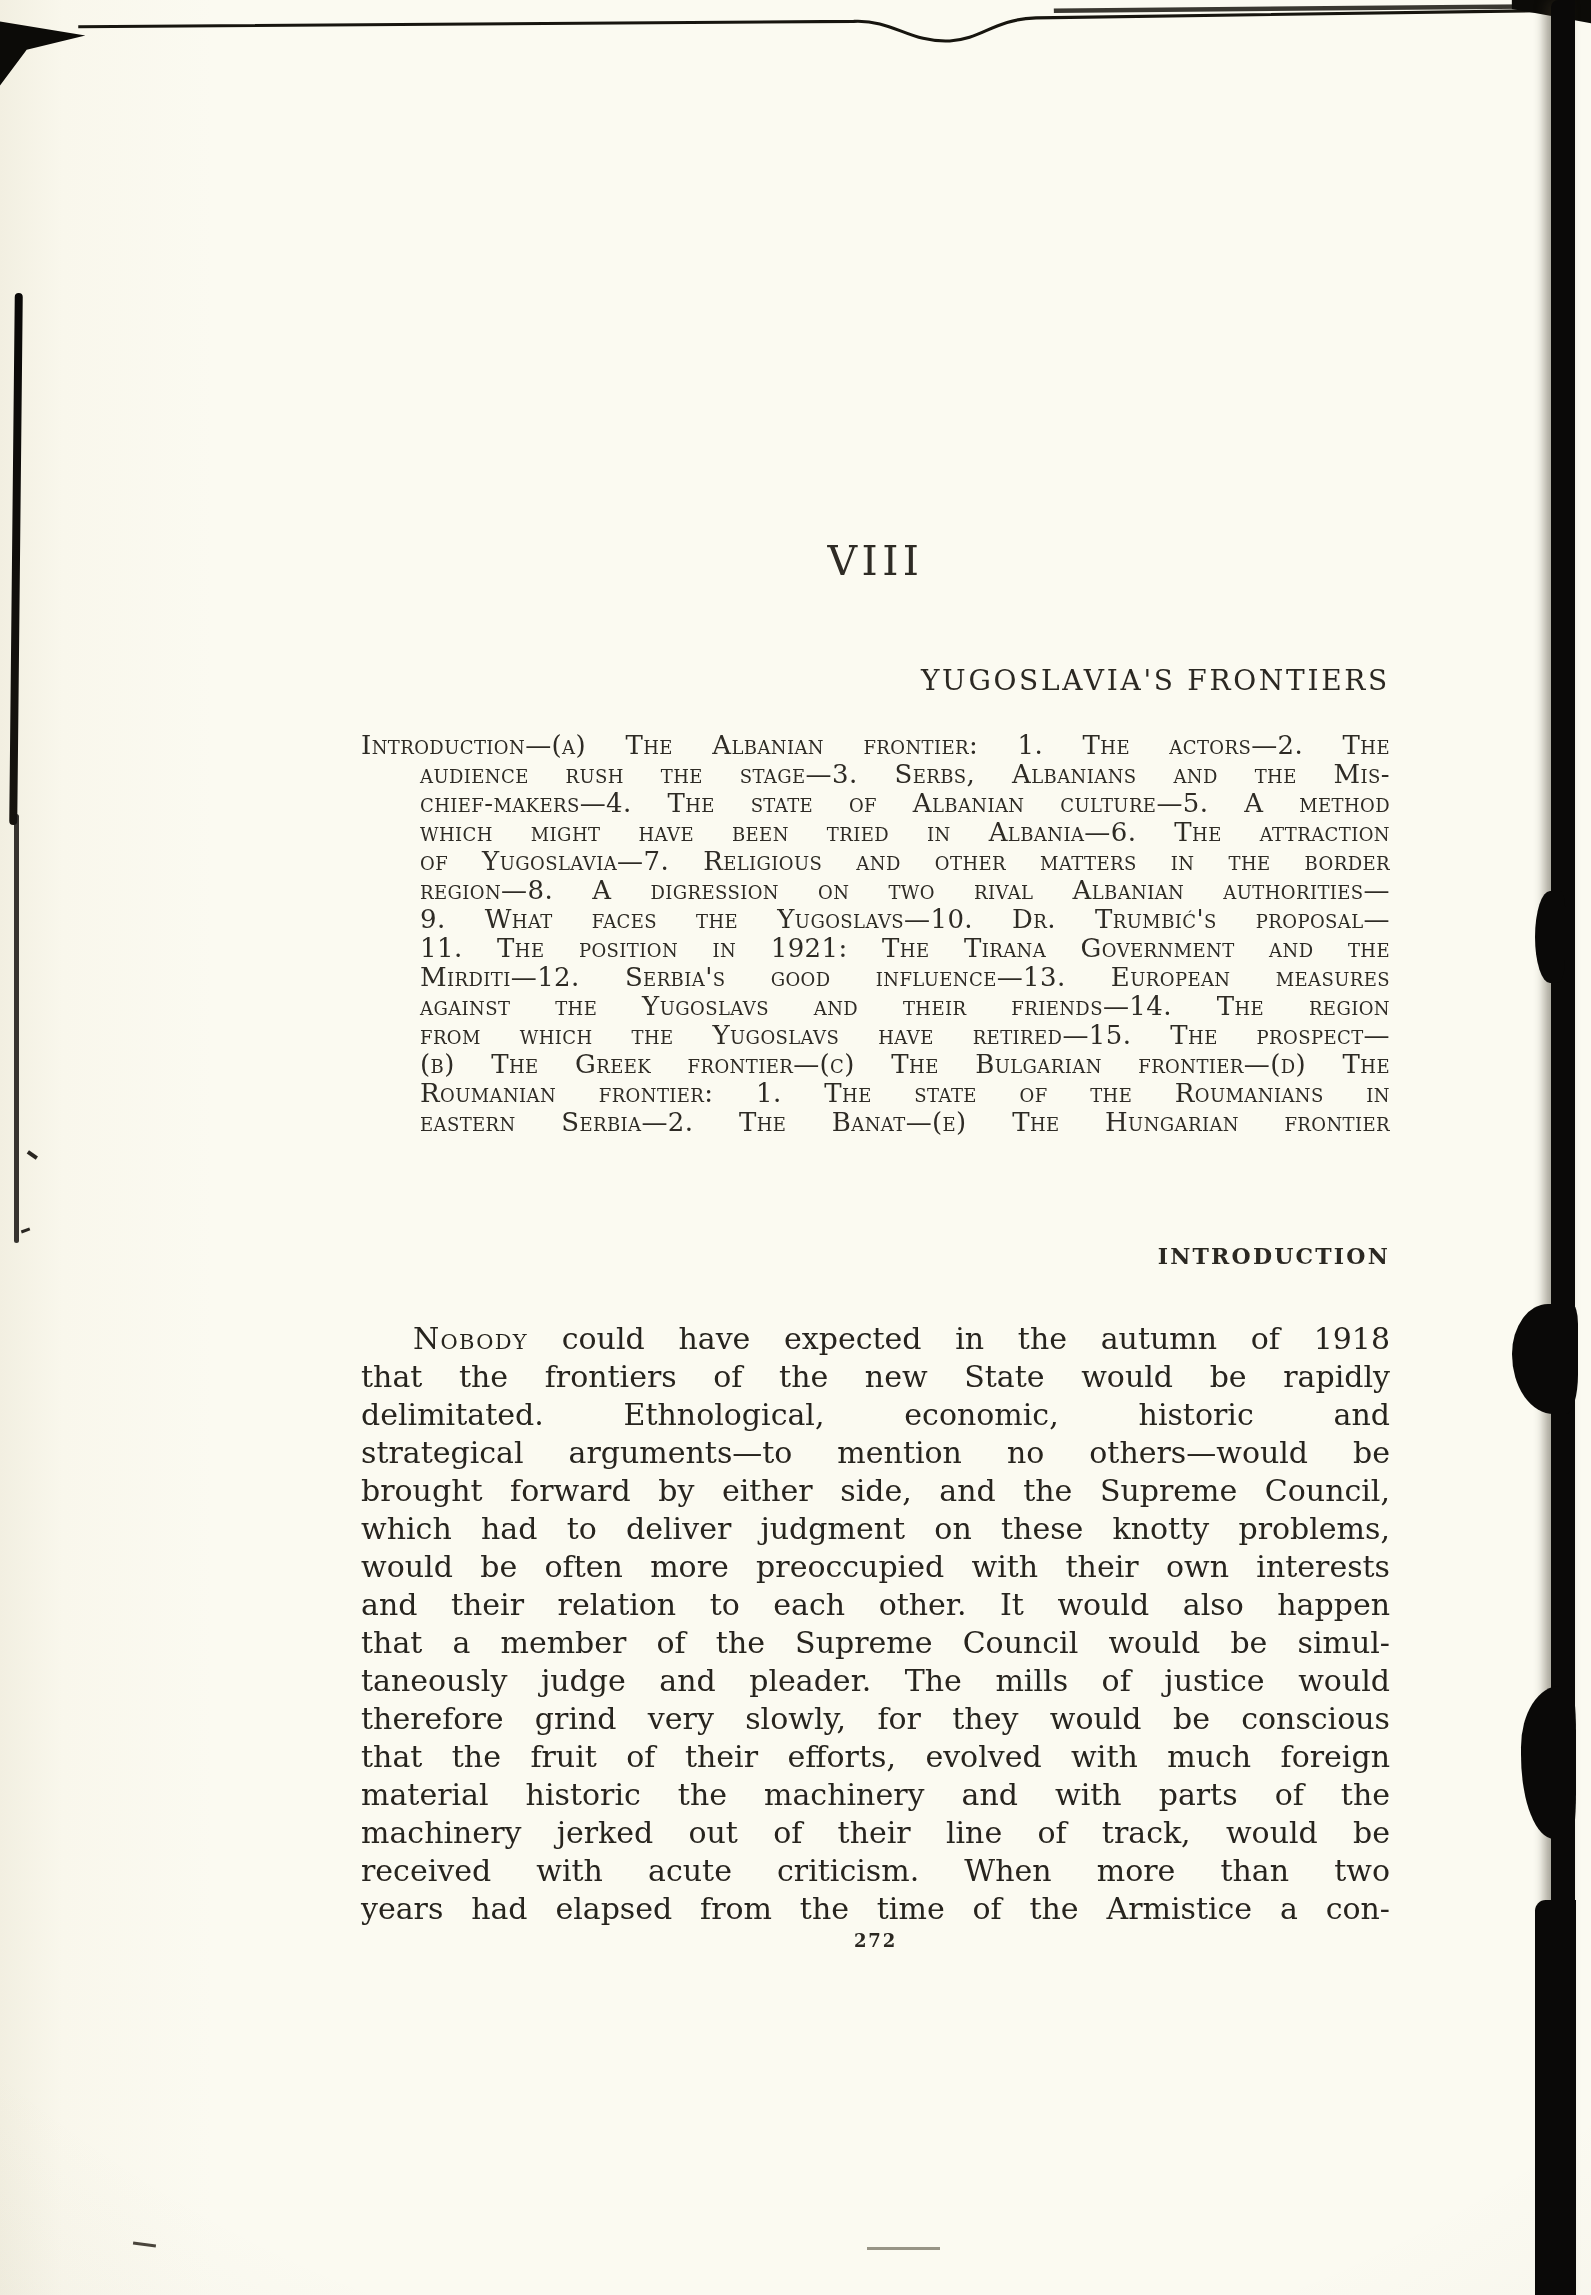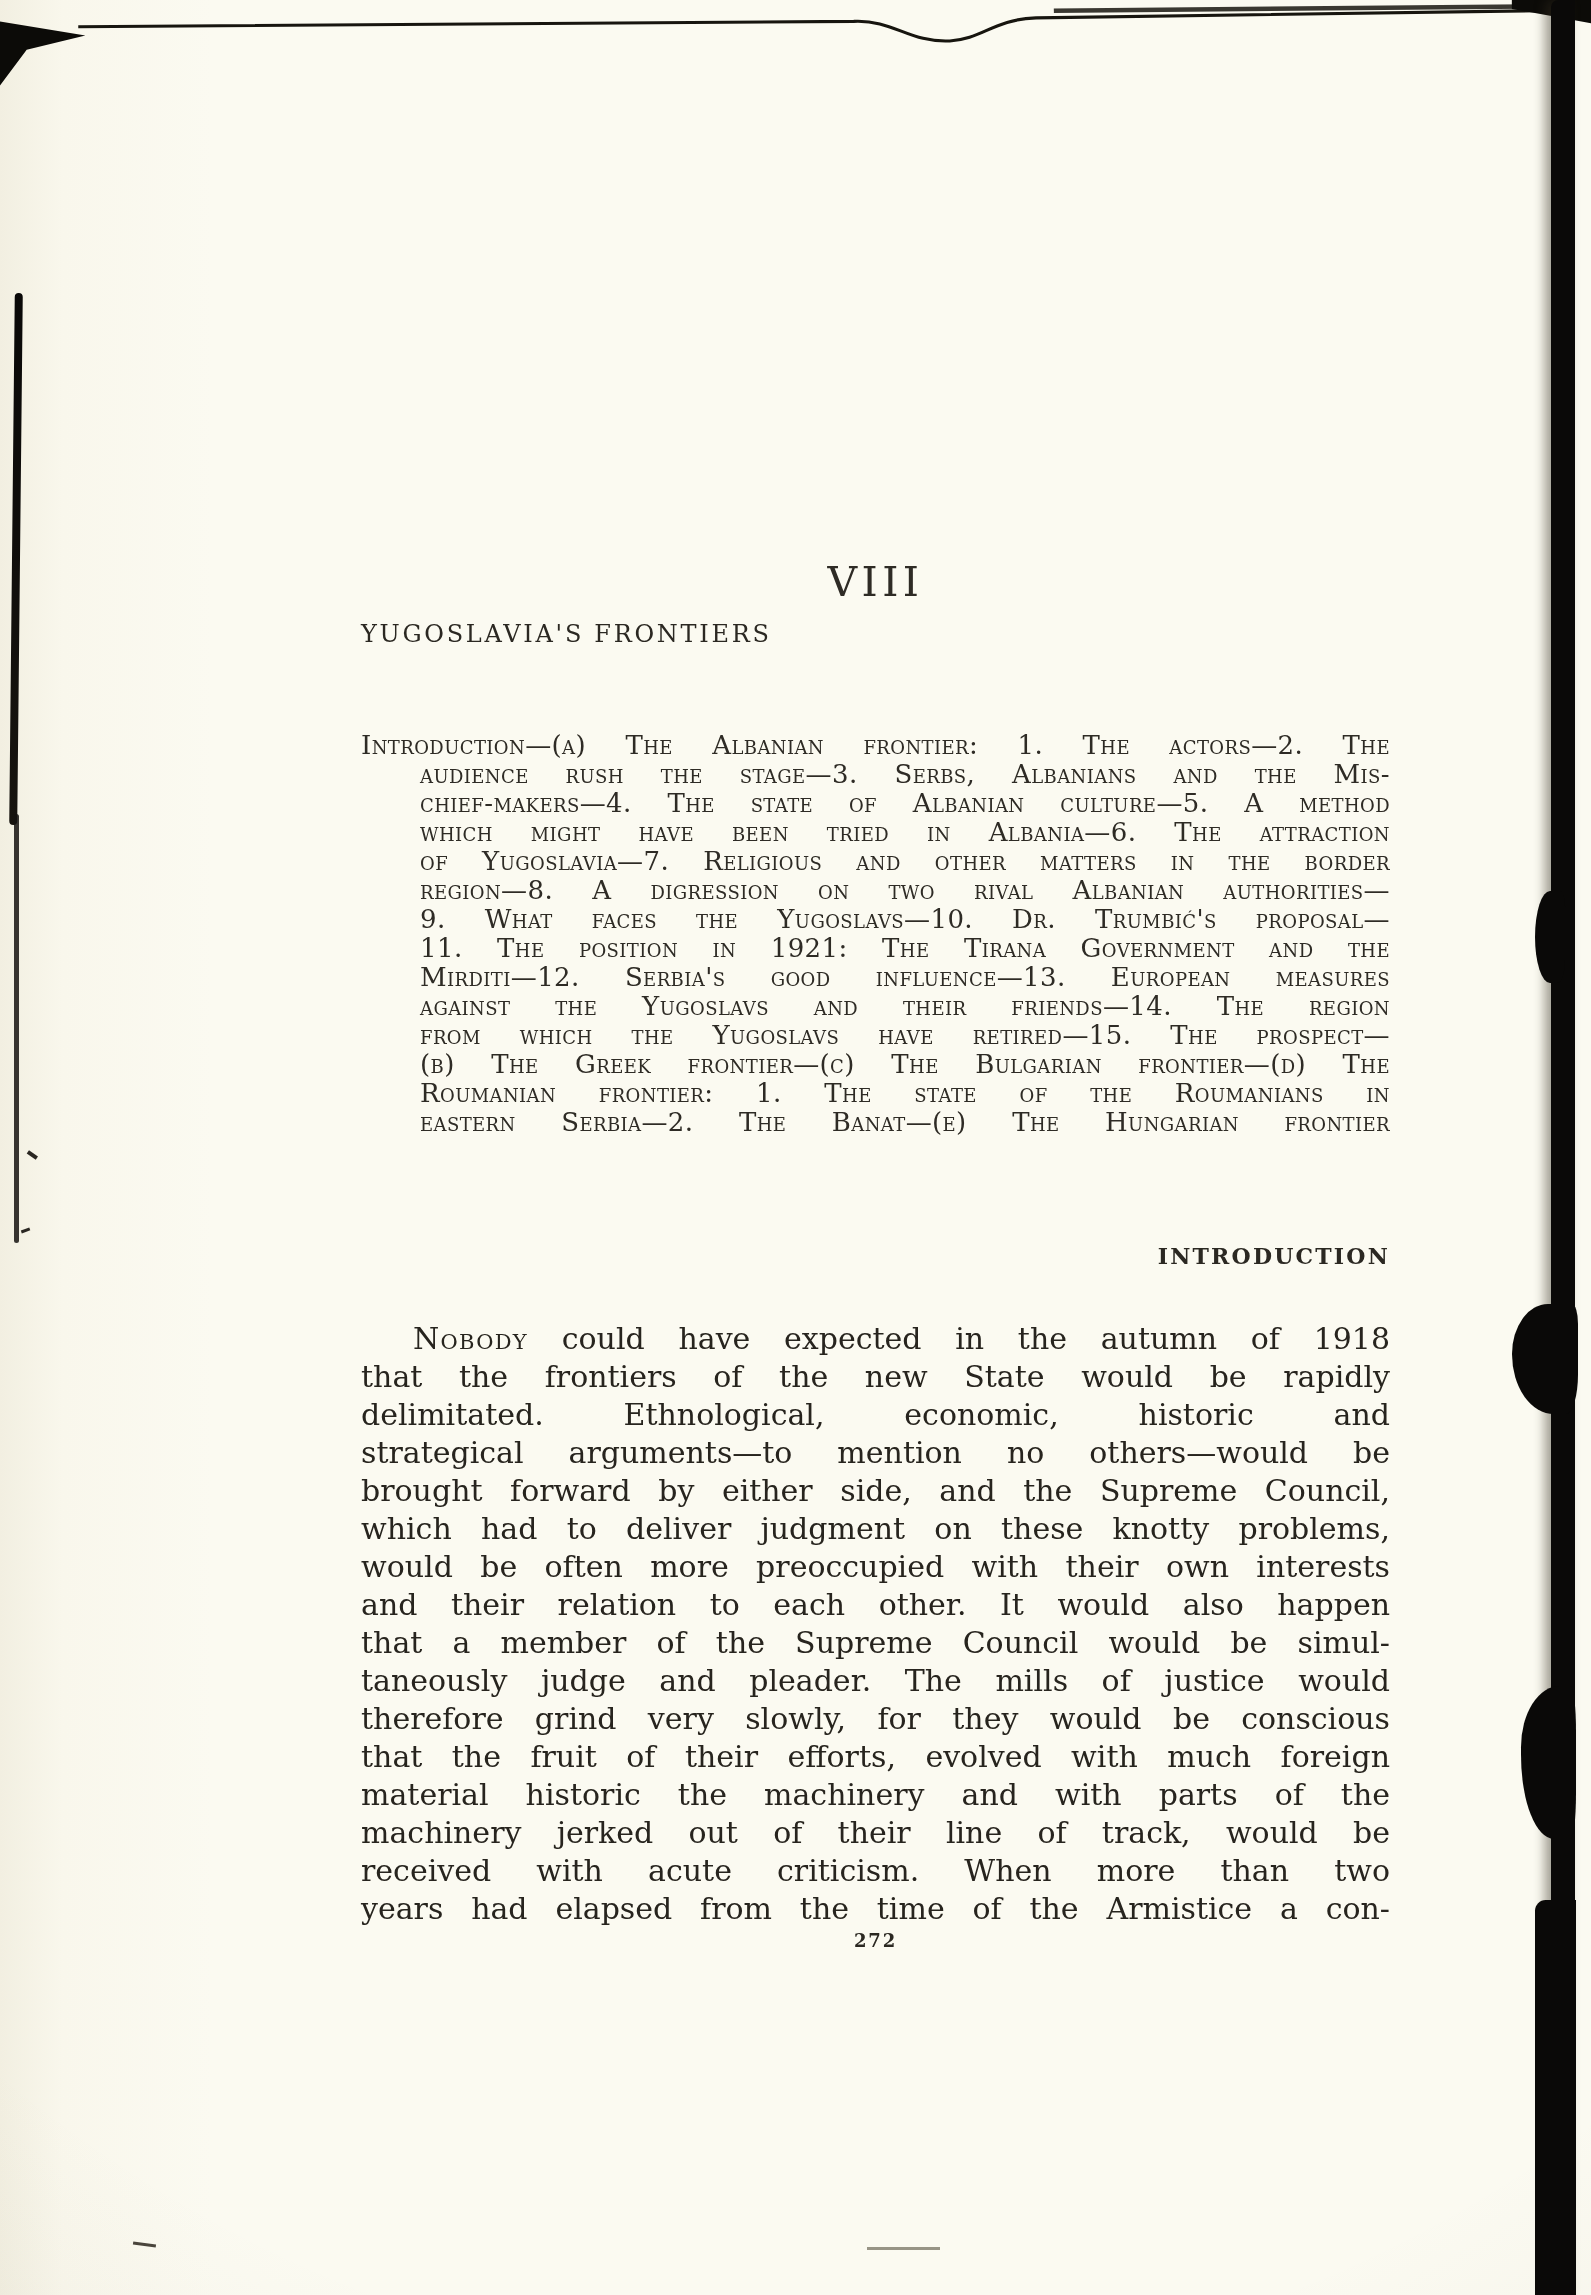--- a/index.html
+++ b/index.html
@@ -11,25 +11,25 @@
     font-family:"DejaVu Serif", serif;
     color:#2b2722;
     background:
       radial-gradient(ellipse 140% 100% at 52% 45%, rgba(0,0,0,0) 58%, rgba(90,80,55,0.12) 100%),
       linear-gradient(to right, #f2efe1 0px, #f9f7ec 62px, #fbfaf1 213px, #fbfaf1 100%);
   }
   .content { position:absolute; left:361px; top:0; width:1029px; }
 
   .chapter-number {
     position:absolute; top:537px; left:0; width:100%;
-    text-align:center; font-size:41px; letter-spacing:4.4px; color:#2e2b25;margin-top:21px;
+    text-align:center; font-size:41px; letter-spacing:4.4px; color:#2e2b25;
   }
   .chapter-title {
-    position:absolute; top:620px; left:0; width:100%;
-    text-align:left; font-size:24px; letter-spacing:2.7px; color:#2b2822;
+    position:absolute; top:664px; left:0; width:100%;
+    text-align:right; font-size:28px; letter-spacing:2.7px; color:#2b2822;
   }
   .summary {
     position:absolute; top:731px; left:0; width:1029px;
     font-size:26px; line-height:29px;
     font-variant:small-caps; letter-spacing:0.4px; color:#2e2b25;
   }
   .sline { text-align:justify; text-align-last:justify; }
   .sline.indent { padding-left:59px; }
   .sline.last { text-align-last:left; }
 

